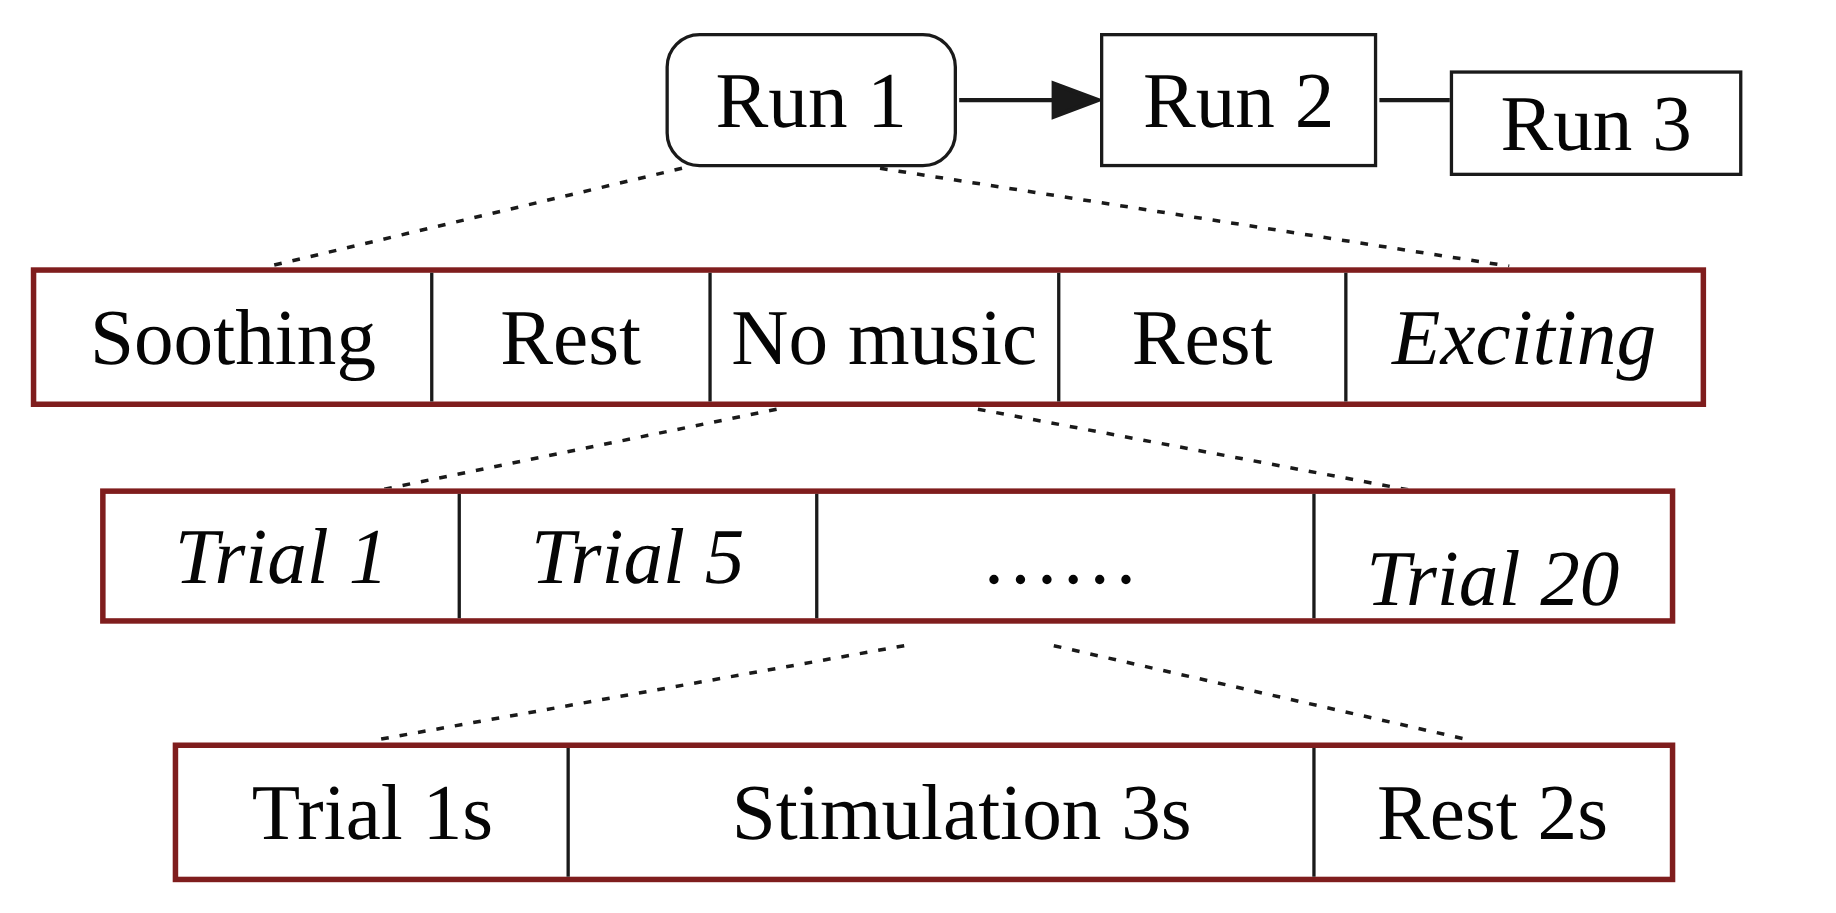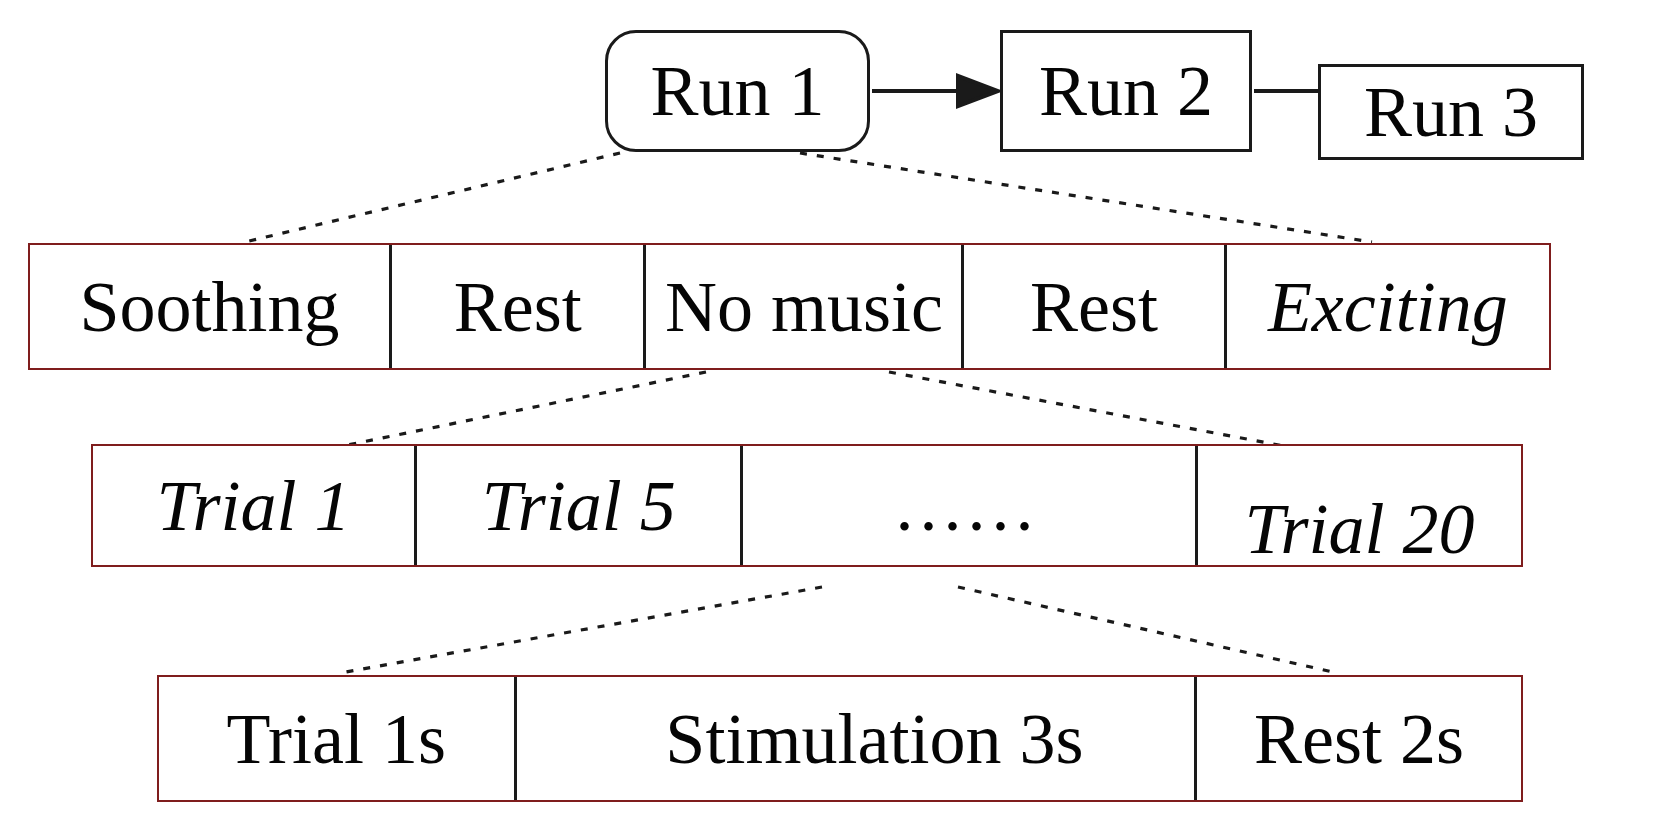--- a/index.html
+++ b/index.html
@@ -31,21 +31,21 @@
     display: flex;
     align-items: center;
     justify-content: center;
     font-size: 72px;
     line-height: 1;
     white-space: nowrap;
   }
   .bar {
     position: absolute;
     box-sizing: border-box;
-    border: 2px solid #7f1d1d;
+    border: 5px solid #7f1d1d;
     background: #ffffff;
     display: flex;
     flex-direction: row;
     align-items: stretch;
   }
   .cell {
     box-sizing: border-box;
     display: flex;
     align-items: center;
     justify-content: center;

